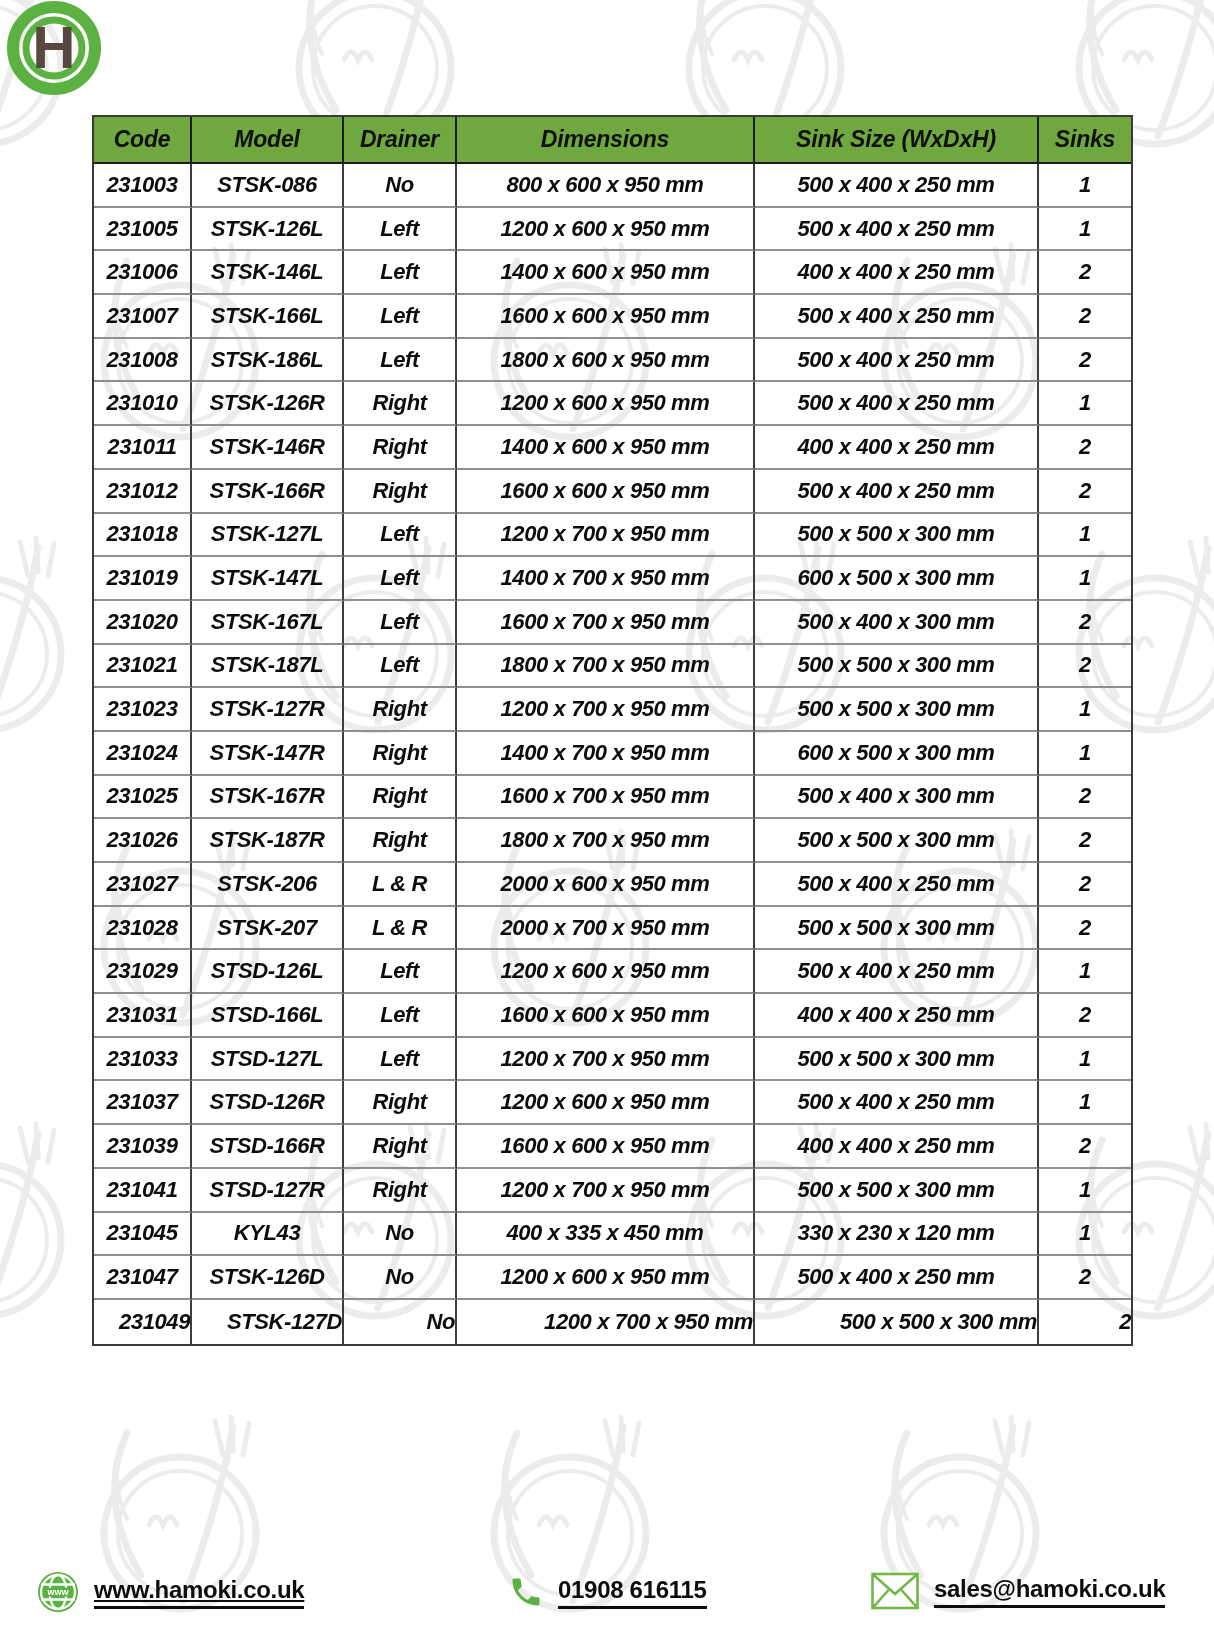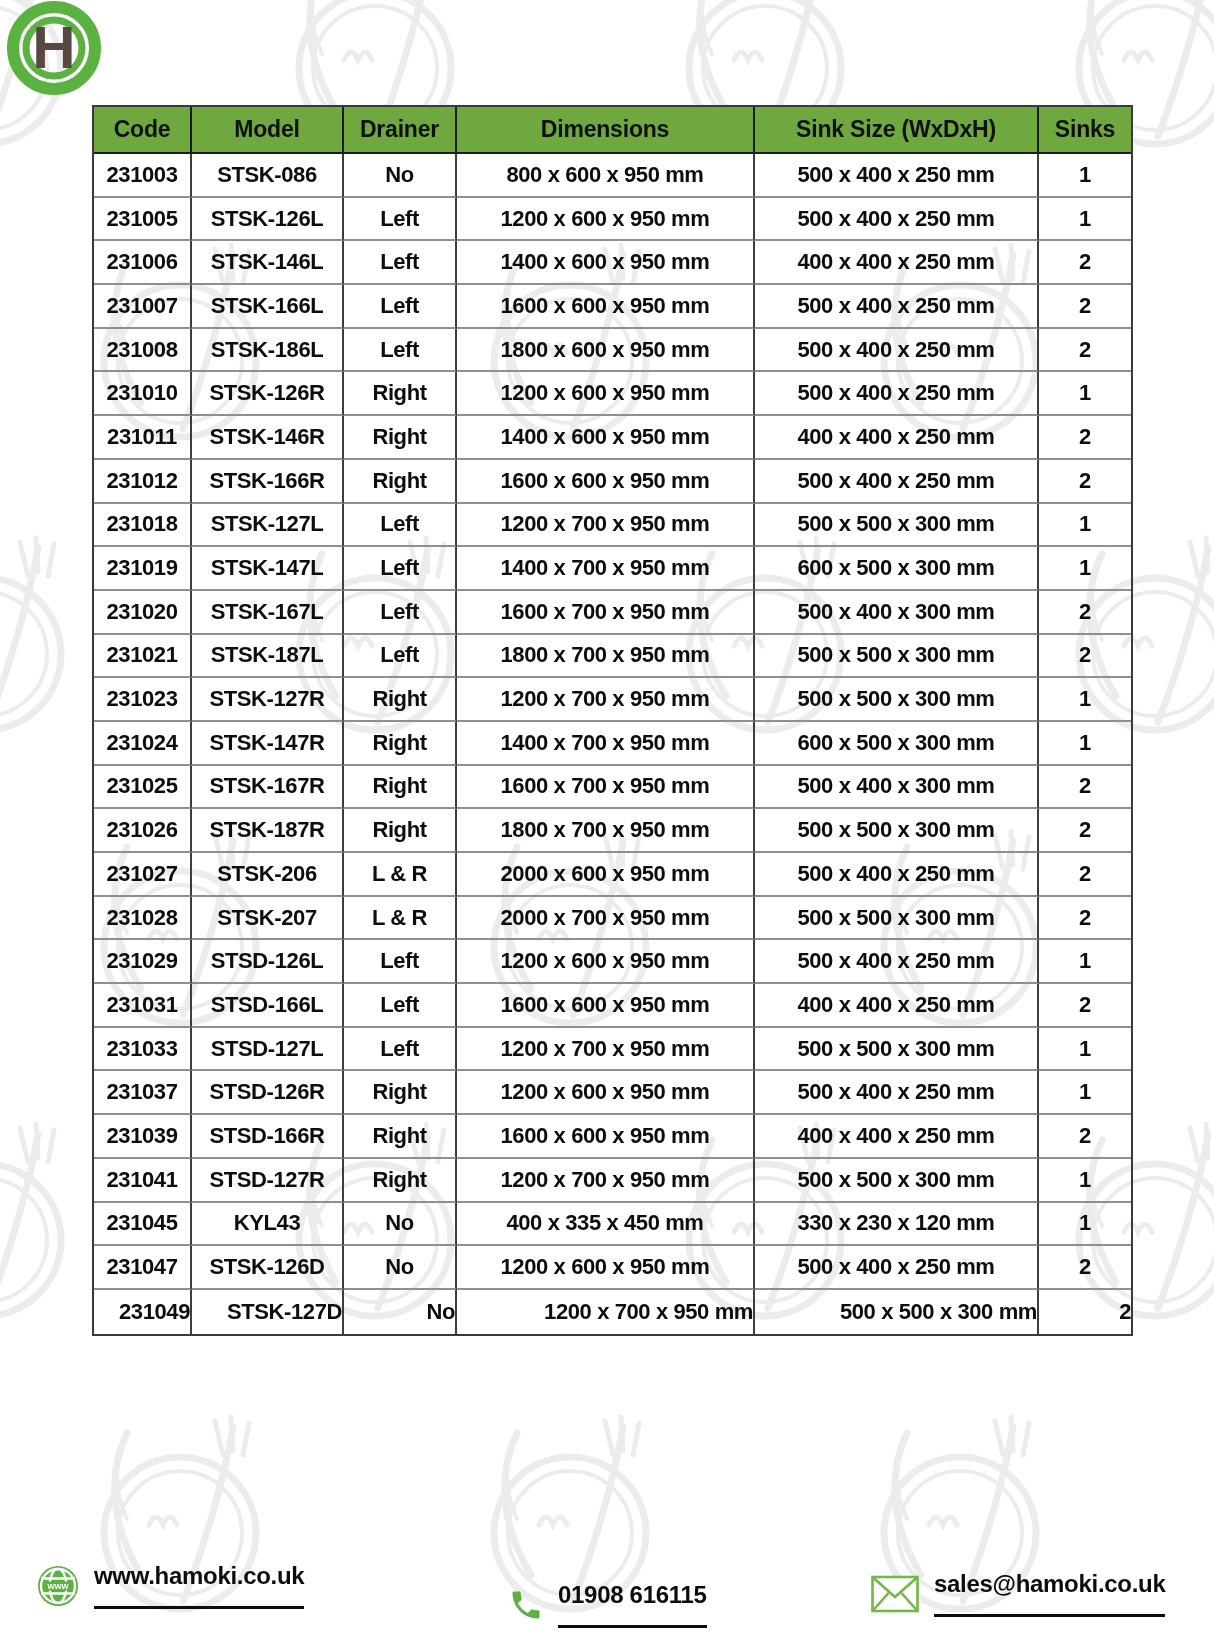--- a/index.html
+++ b/index.html
@@ -9,24 +9,25 @@
     background:#ffffff; overflow:hidden;
     font-family:"Liberation Sans", sans-serif;
   }
   
   .wm-layer { position:absolute; inset:0; pointer-events:none; }
   .wm { position:absolute; width:230px; height:230px; opacity:.6; }
   
   .logo { position:absolute; left:4px; top:0px; width:100px; height:100px; }
   
   .spec-table {
-    position:absolute; left:92px; top:105px;
+    position:absolute; left:92px; top:115px;
     border-collapse:separate; border-spacing:0;
     table-layout:fixed; width:1037px;
     border:2px solid #3a3a3a;
+    font-style:italic;
   }
   .spec-table th {
     background:#6FA83E; color:#101010;
     font-size:23px; font-weight:bold; text-align:center;
     height:47px; vertical-align:middle;
     border-right:2px solid #1c1c1c;
     border-bottom:2px solid #1c1c1c;
     letter-spacing:-0.2px;
   }
   .spec-table th:last-child { border-right:none; }
@@ -42,25 +43,25 @@
   .spec-table td:last-child { border-right:none; }
   .spec-table tr:last-child td { border-bottom:none;text-align:right; }
   
   .footer { position:absolute; left:0; top:1562px; width:1214px; height:62px; }
   .contact {
     position:absolute; display:flex; align-items:center; gap:14px;
     text-decoration:none; color:#0d0d0d;
   }
   .contact .label {
     font-size:24px; font-weight:bold; color:#0d0d0d;
-    border-bottom:3px solid #0d0d0d; padding-bottom:16px;
+    border-bottom:3px solid #0d0d0d; padding-bottom:2px;
     letter-spacing:-0.3px;
   }
-  .c-web { left:36px; top:0; }
-  .c-phone { left:508px; top:19px; }
+  .c-web { left:36px; top:8px;text-decoration:underline; }
+  .c-phone { left:508px; top:12px; }
   .c-mail { left:870px; top:8px; }
   .icon { flex:none; }
 </style>
 </head>
 <body>
 
 <div class="page">
 
   <svg width="0" height="0" style="position:absolute" aria-hidden="true">
     <defs>

